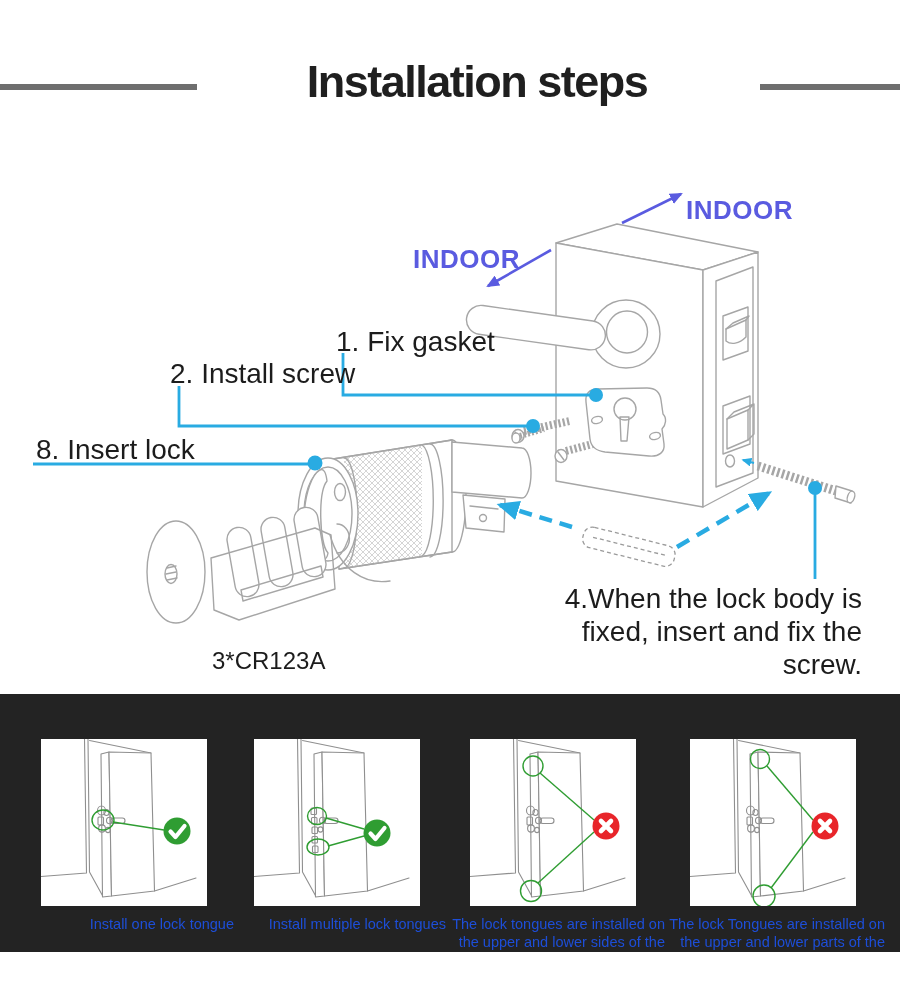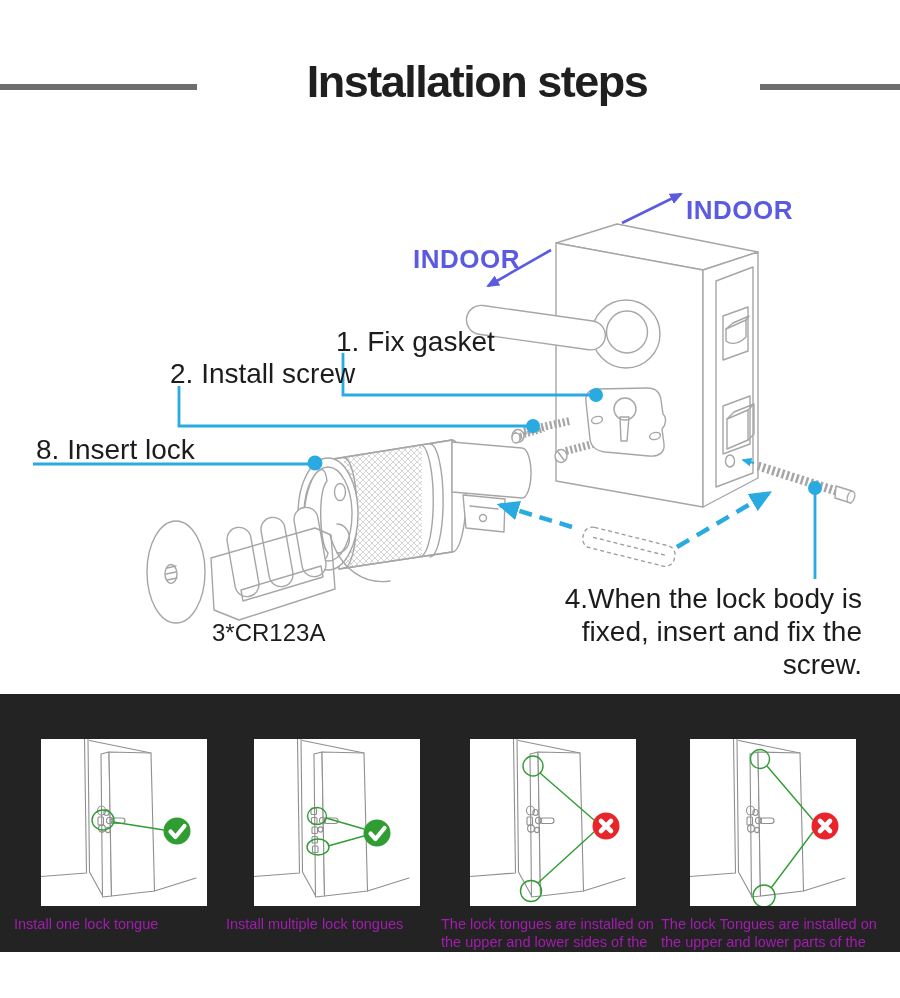--- a/index.html
+++ b/index.html
@@ -29,21 +29,21 @@
   .blf{fill:var(--blue);}
   .gn{stroke:var(--green);fill:none;stroke-width:1.4;}
   .wh{stroke:#fff;fill:none;stroke-linecap:round;stroke-linejoin:round;}
   .part{fill:none;stroke:#8f8f8f;stroke-width:1.1;stroke-linecap:round;stroke-linejoin:round;}
   .partf{fill:#fff;stroke:#8f8f8f;stroke-width:1.1;stroke-linejoin:round;}
   
   .band{position:absolute;left:0;top:694px;width:900px;height:304px;background:var(--band);}
   .band-strip{position:absolute;left:0;top:993px;width:900px;height:5px;background:#3d3d3d;}
   .panel{position:absolute;top:739px;width:166px;height:167px;background:#fff;}
   .p1{left:41px;} .p2{left:254px;} .p3{left:470px;} .p4{left:690px;}
-  .caption{position:absolute;top:916px;color:#a21caf;font-size:14.5px;line-height:1.22;text-align:left;}
+  .caption{position:absolute;top:916px;color:#1d4ed8;font-size:14.5px;line-height:1.22;text-align:right;}
   .c1{left:14px;width:220px;} .c2{left:226px;width:220px;}
   .c3{left:441px;width:224px;} .c4{left:661px;width:224px;}
 </style>
 </head>
 <body>
 
 <div class="page">
 
   <div class="rule l"></div>
   <div class="rule r"></div>
@@ -181,21 +181,21 @@
       <path class="cyl" d="M815,493 L815,579" stroke-width="2.8"></path>
       <circle class="cyf" cx="815" cy="488" r="7"></circle>
     </g>
   </svg>
 
   <div class="lbl dir" style="left:686px;top:196px">INDOOR</div>
   <div class="lbl dir" style="left:413px;top:245px">INDOOR</div>
   <div class="lbl" style="left:336px;top:327px">1. Fix gasket</div>
   <div class="lbl" style="left:170px;top:359px">2. Install screw</div>
   <div class="lbl" style="left:36px;top:435px">8. Insert lock</div>
-  <div class="lbl batt" style="left:212px;top:620px">3*CR123A</div>
+  <div class="lbl batt" style="left:212px;top:648px">3*CR123A</div>
   <div class="lbl step4" style="left:562px;top:582px">4.When the lock body is fixed, insert and fix the screw.</div>
 
   <div class="band"></div>
   <div class="band-strip"></div>
 
   <div class="panel p1">
     <svg viewBox="0 0 166 167" width="166" height="167">
       <defs>
         <g id="doorbase">
           <path class="part" d="M43.5,0 L45.5,134 M47,0 L48.5,133 M0,137.5 L45.5,134 M48.5,1.5 L110,14 M48.5,133 L62,157.5"></path>

